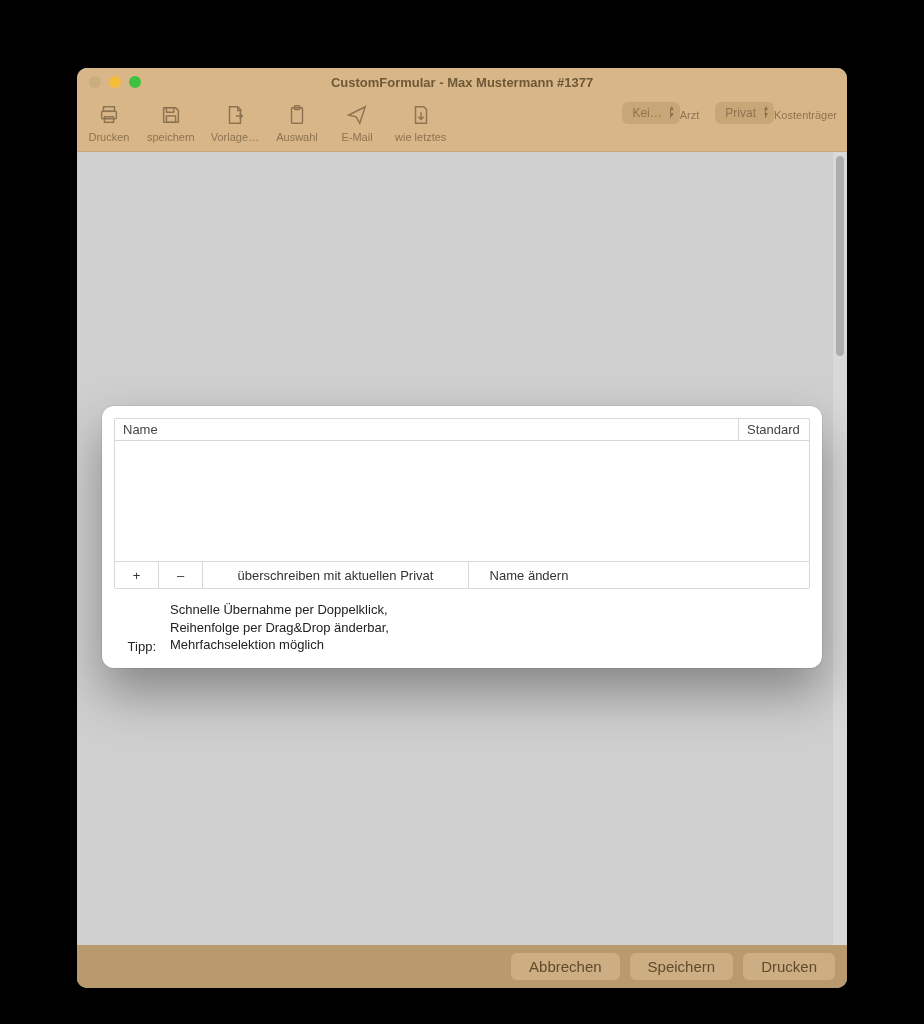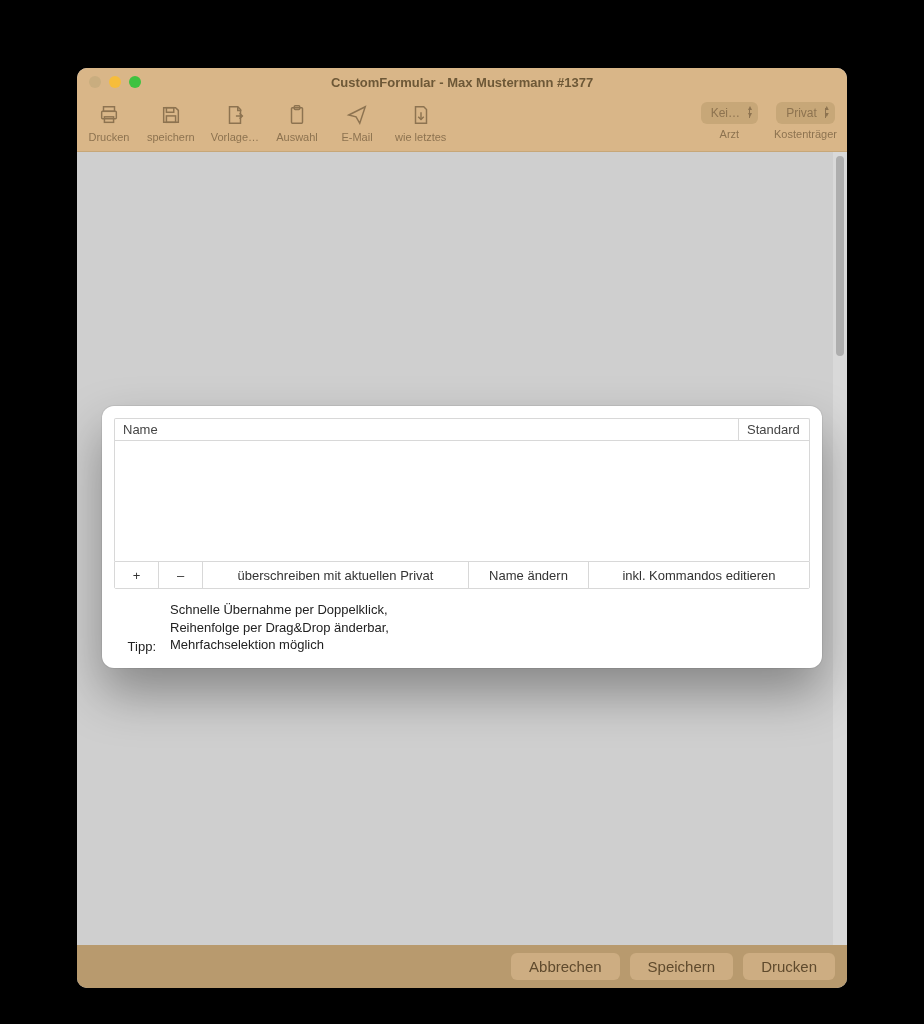--- a/index.html
+++ b/index.html
@@ -83,21 +83,21 @@
   }
   .tool .ico {
     width: 26px; height: 26px;
     display: flex; align-items: center; justify-content: center;
     margin-bottom: 3px;
   }
   .tool .ico svg { width: 22px; height: 22px; }
   .tool .ico svg * { stroke: var(--tan-text); fill: none; stroke-width: 1.6; }
   .spacer { flex: 1; }
   .combo {
-    display: flex; flex-direction: column; align-items: center;
+    display: flex; flex-direction: row; align-items: center;
     color: var(--tan-text); font-size: 11px;
   }
   .combo .sel {
     background: var(--tan-dark);
     border-radius: 6px;
     padding: 4px 18px 4px 10px;
     position: relative;
     font-size: 12px;
     min-width: 56px;
     text-align: left;
@@ -350,21 +350,20 @@
         <div class="th th-name">Name</div>
         <div class="th th-std">Standard</div>
       </div>
       <div class="tbody"></div>
     </div>
     <div class="action-row">
       <button class="btn-plus">+</button>
       <button class="btn-minus">–</button>
       <button class="btn-ow">überschreiben mit aktuellen Privat</button>
       <button class="btn-ren">Name ändern</button>
-      <button class="btn-cmd">inkl. Kommandos editieren</button>
     </div>
     <div class="sheet-bottom">
       <div class="tipp-label">Tipp:</div>
       <div class="tipp-text">Schnelle Übernahme per Doppelklick, Reihenfolge per Drag&amp;Drop änderbar, Mehrfachselektion möglich</div>
     </div>
   </div>
 
 </div>
 
 </body></html>

